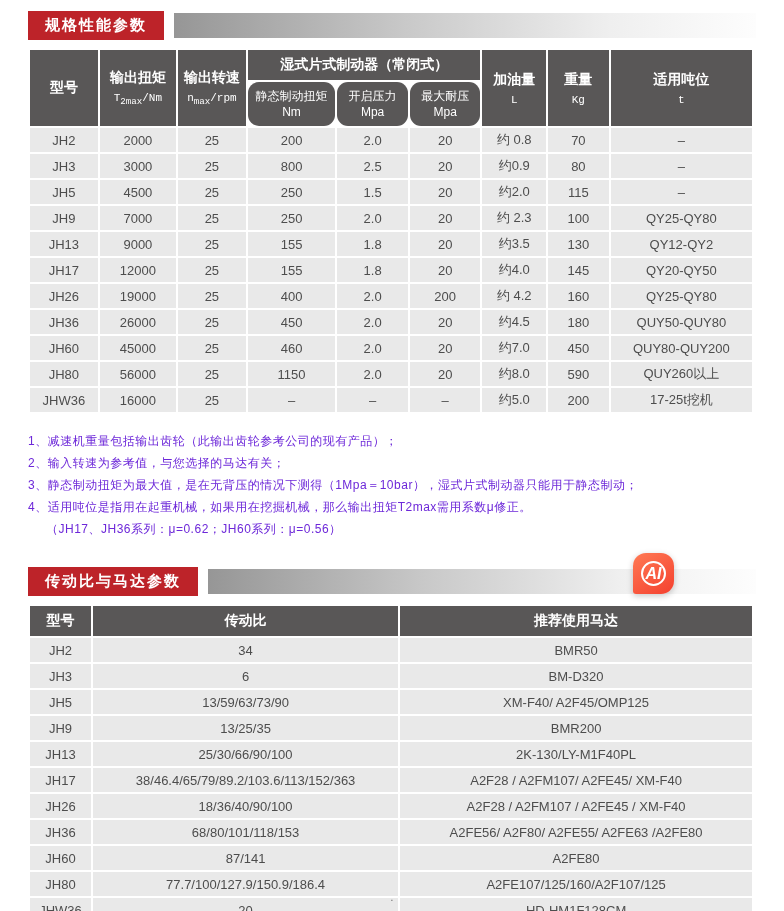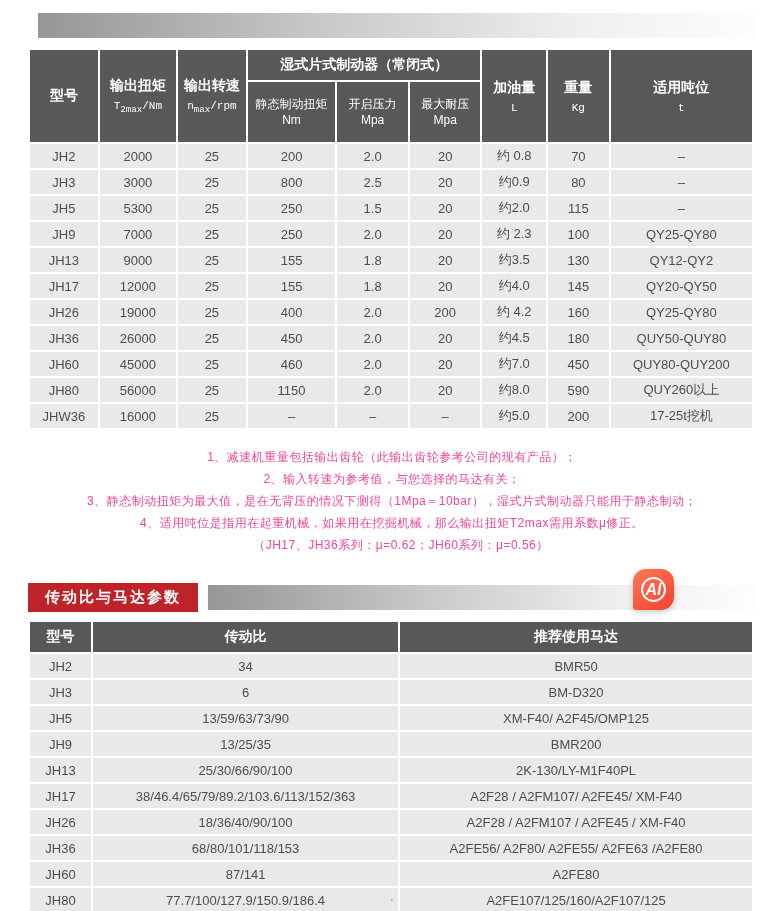--- a/index.html
+++ b/index.html
@@ -9,49 +9,50 @@
   
   .sec-header { display:flex; align-items:center; margin:0 28px; position:relative; height:30px; }
   .sec-title { background:#bd2329; color:#fff; font-size:15px; font-weight:bold; letter-spacing:2px; padding:5px 17px 5px 17px; white-space:nowrap; }
   .sec-bar { flex:1; height:25px; margin-left:10px; background:linear-gradient(90deg,#969696 0%, #c9c9c9 40%, #efefef 75%, #fdfdfd 100%); }
 
   
   table { border-collapse:separate; border-spacing:2px; width:726px; margin:8px 28px 0; table-layout:fixed; }
   th { background:#595757; color:#ffffff; font-weight:bold; text-align:center; vertical-align:middle; }
   td { background:#e9e9e9; color:#4d4d4d; text-align:center; vertical-align:middle; font-size:13px; height:24px; overflow:hidden; white-space:nowrap; }
   .spec-table thead tr:first-child th { height:30px; font-size:14px; }
-  .spec-table thead tr:last-child th { height:60px; }
+  .spec-table thead tr:last-child th { height:44px;border-radius:11px; }
   .th-main { font-size:14px; font-weight:bold; display:block; }
   .th-unit { font-size:11px; font-weight:normal; display:block; margin-top:5px;font-family:Liberation Mono, monospace; }
   .th-2line { font-size:12px; font-weight:normal; line-height:16px; }
   .ratio-table thead th { height:30px; font-size:14px; }
   .ratio-table { margin-top:8px; }
 
   
   .notes { margin:16px 28px 0; }
-  .notes div { font-size:12px; color:#ec4899; line-height:22px; letter-spacing:0.5px;text-align:center; }
+  .notes div { font-size:12px; color:#6d28d9; line-height:22px; letter-spacing:0.5px; }
   .notes div:nth-child(5) { padding-left:18px; }
 
   .sec2-wrap { margin-top:26px; position:relative; }
 
   
   .ai-badge { position:absolute; right:82px; top:-13px; width:41px; height:41px;
     background:linear-gradient(145deg,#ff7a54,#f4402f); border-radius:13px 13px 13px 3px;
     display:flex; align-items:center; justify-content:center; box-shadow:0 2px 6px rgba(0,0,0,.22); cursor:pointer; }
   .ai-badge-circle { width:25px; height:25px; border:2px solid #fff; border-radius:50%;
     display:flex; align-items:center; justify-content:center; color:#fff; font-size:16px; font-weight:bold; font-style:italic; }
 
   .footer-mark { position:absolute; left:0; right:0; bottom:8px; text-align:center; color:#666; font-size:10px; }
 </style>
 </head>
 <body>
 
 <div class="page">
 
   <div class="sec-header">
+    <div class="sec-title">规格性能参数</div>
     <div class="sec-bar"></div>
   </div>
 
   <table class="spec-table">
     <colgroup>
       <col style="width:9.6%">
         <col style="width:10.8%">
         <col style="width:9.6%">
       <col style="width:12.4%">
         <col style="width:10%">
@@ -117,21 +118,21 @@
           <td>25</td>
           <td>800</td>
           <td>2.5</td>
           <td>20</td>
           <td>约0.9</td>
           <td>80</td>
           <td>–</td>
         </tr>
         <tr>
           <td>JH5</td>
-          <td>5300</td>
+          <td>4500</td>
           <td>25</td>
           <td>250</td>
           <td>1.5</td>
           <td>20</td>
           <td>约2.0</td>
           <td>115</td>
           <td>–</td>
         </tr>
         <tr>
           <td>JH9</td>

